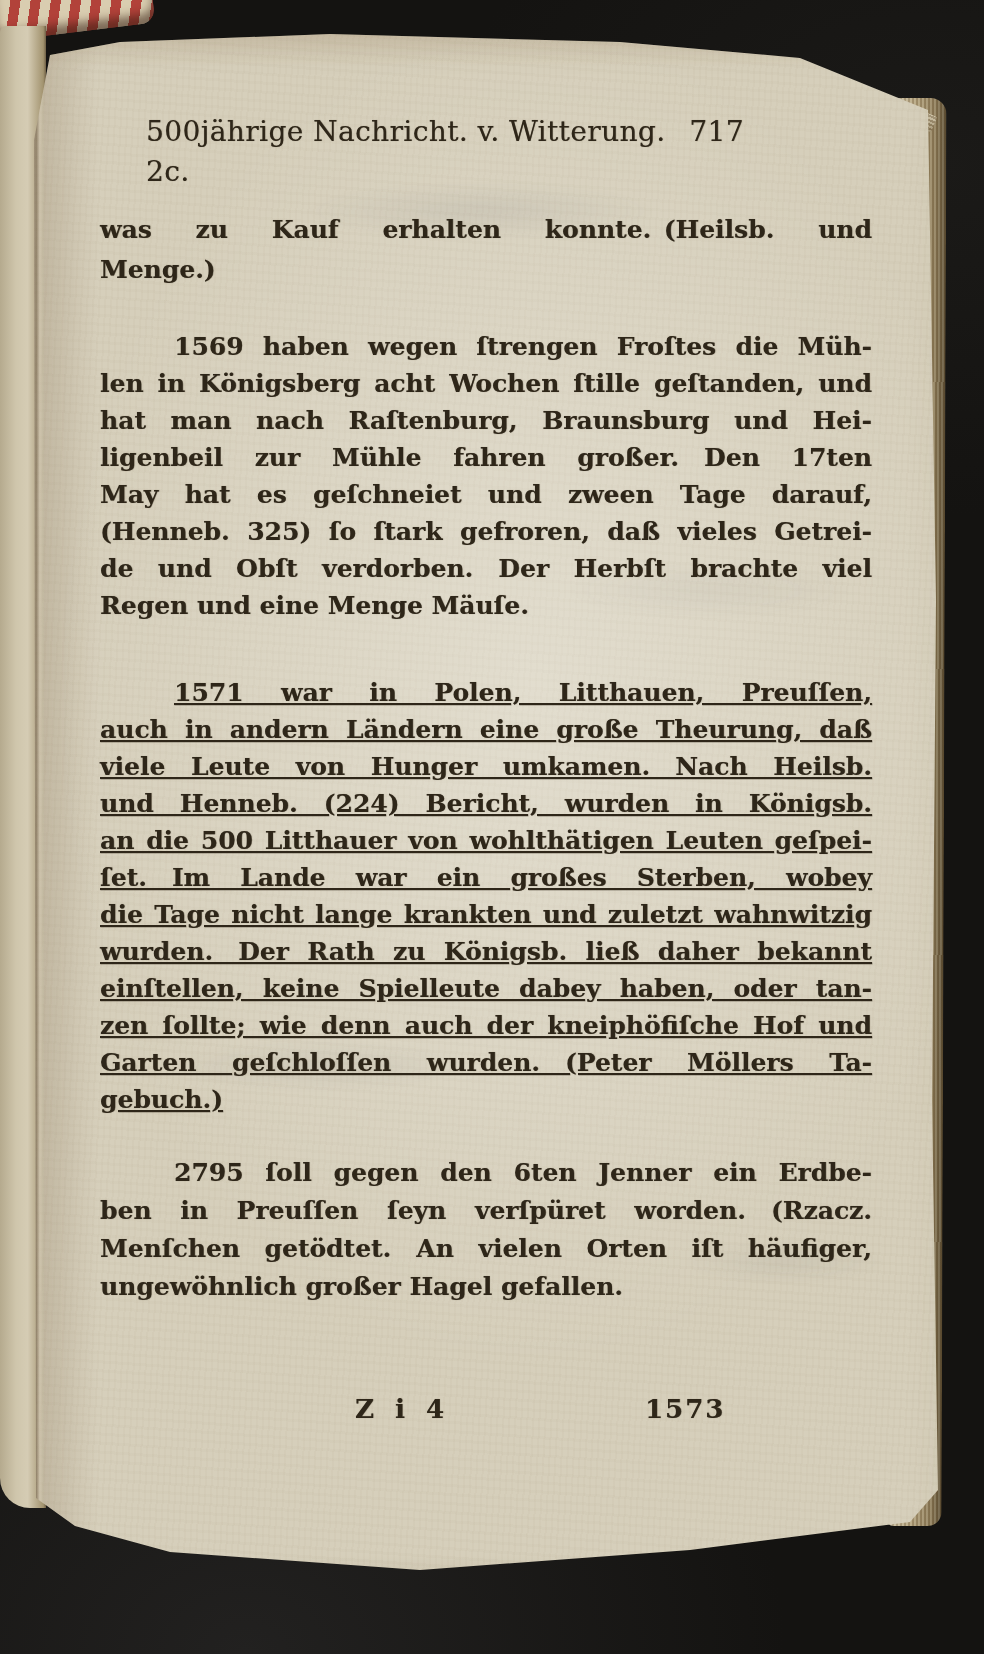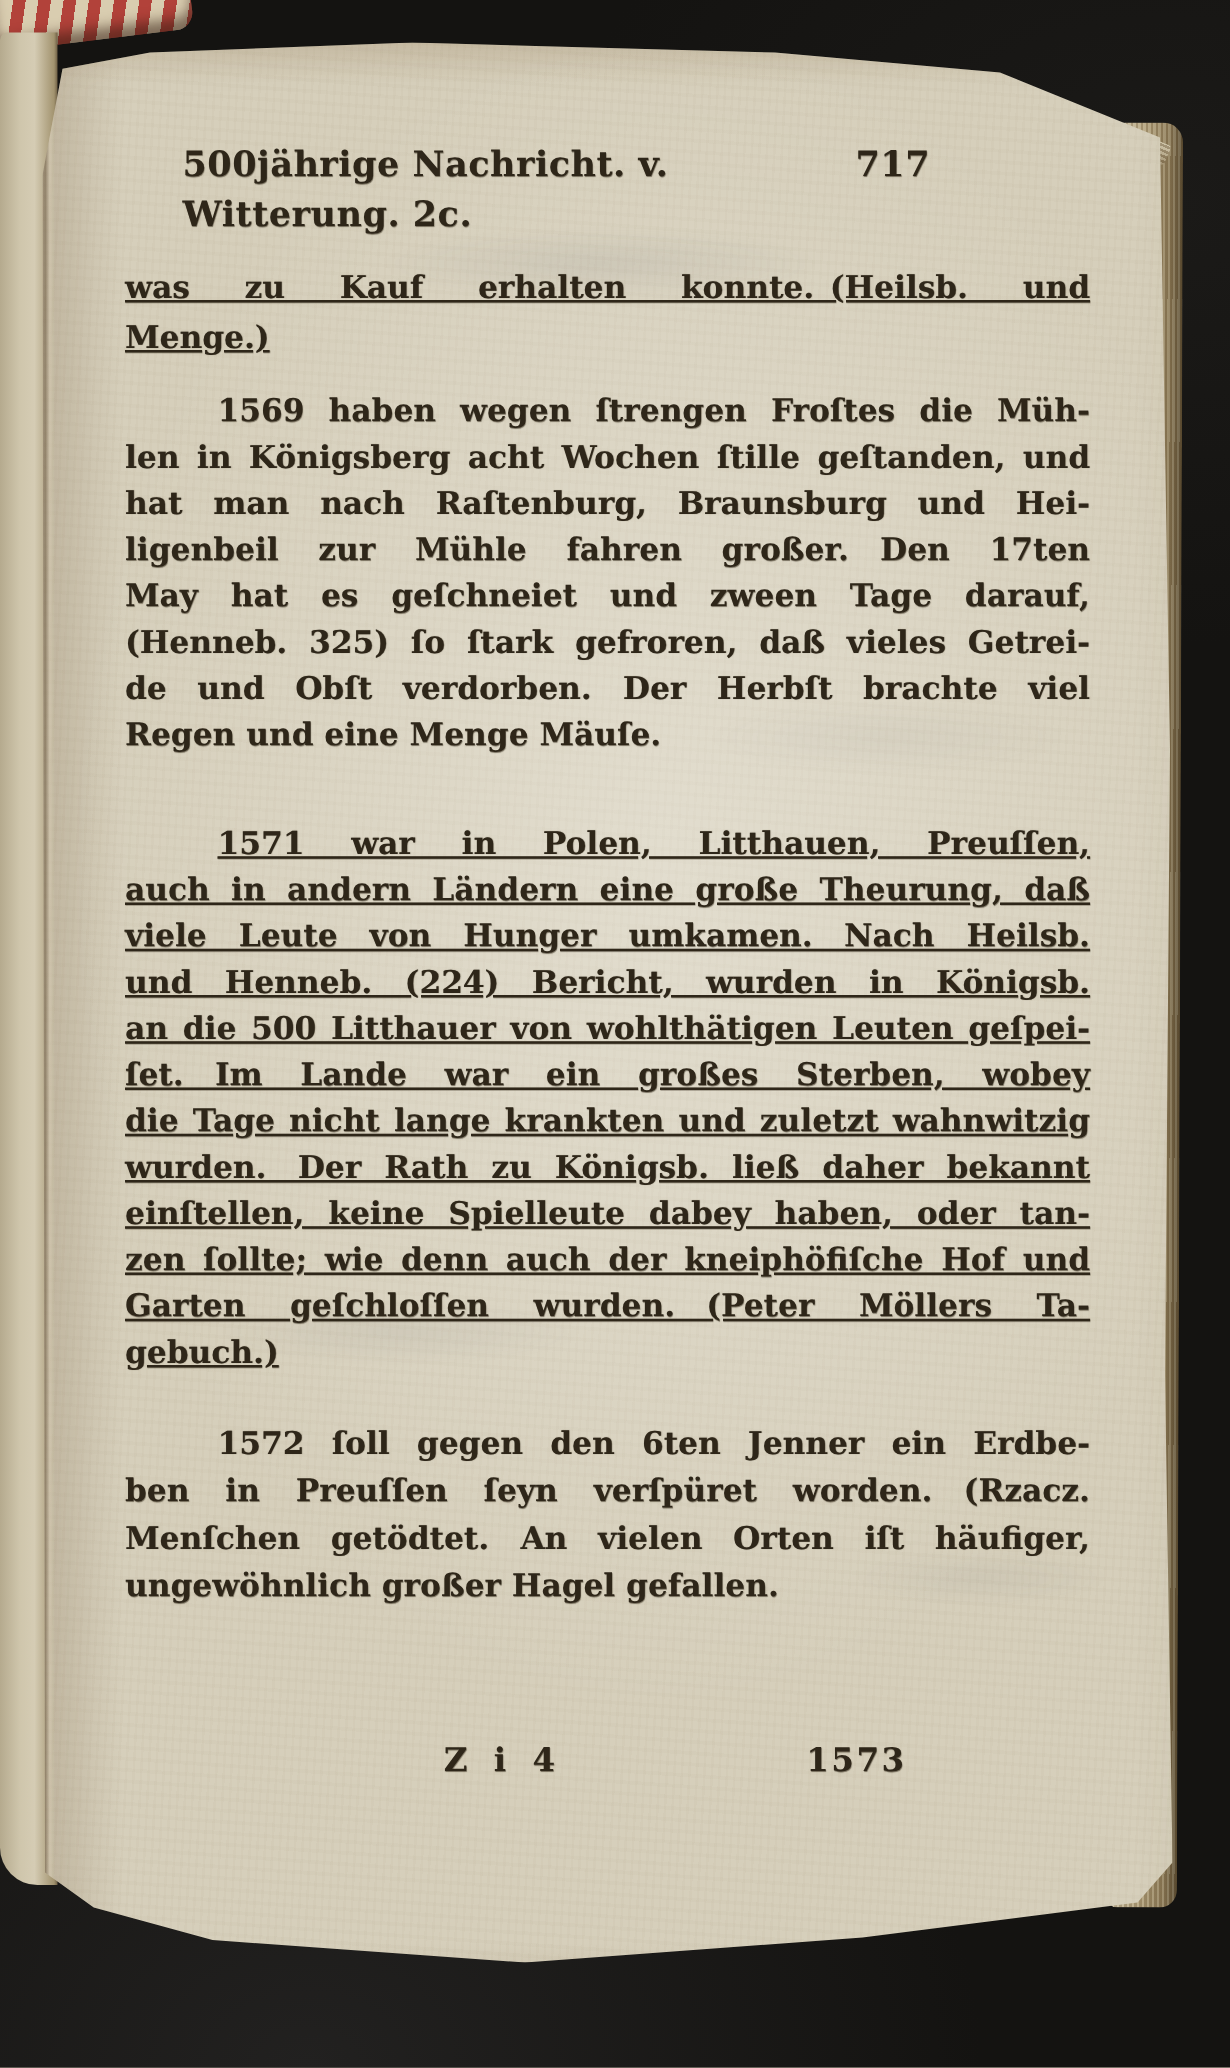--- a/index.html
+++ b/index.html
@@ -68,28 +68,28 @@
     background:radial-gradient(ellipse at center, rgba(75,80,92,.13), rgba(75,80,92,0) 70%);}
   .smudge.s4{left:560px;top:560px;width:300px;height:60px;
     background:radial-gradient(ellipse at center, rgba(80,82,90,.10), rgba(80,82,90,0) 70%);}
   
   .content{
     position:absolute;left:100px;top:112px;width:772px;color:#2e2619;
     text-shadow:.4px .4px .7px rgba(42,32,16,.55);
   }
   .running-header{
     display:flex;justify-content:space-between;align-items:baseline;
-    margin-left:46px;width:598px;font-size:28px;font-weight:700;line-height:40px;
+    margin-left:46px;width:598px;font-size:28px;font-weight:400;line-height:40px;
     letter-spacing:.4px;
   }
   #text-block{margin-top:18px;font-size:25px;font-weight:700;}
   .line{text-align:justify;text-align-last:justify;}
   .line.last{text-align-last:left;}
   .para.indent .line.first{padding-left:74px;}
-  #text-block .para:nth-child(1){line-height:40px;margin-bottom:20px;text-decoration:underline;}
+  #text-block .para:nth-child(1){line-height:40px;margin-bottom:38px;}
   #text-block .para:nth-child(2){line-height:37px;margin-bottom:50px;}
   #text-block .para:nth-child(3){line-height:37px;margin-bottom:36px;text-decoration:underline;}
   #text-block .para:nth-child(4){line-height:38px;}
   .page-footer{position:absolute;left:0;top:1282px;width:772px;height:40px;
     font-size:26px;font-weight:700;}
   .signature-mark{position:absolute;left:255px;letter-spacing:6px;}
   .catchword{position:absolute;left:545px;letter-spacing:2px;}
 </style>
 </head>
 <body>
@@ -136,21 +136,21 @@
             <div class="line">an die 500 Litthauer von wohlthätigen Leuten geſpei-</div>
             <div class="line">ſet. Im Lande war ein großes Sterben, wobey</div>
             <div class="line">die Tage nicht lange krankten und zuletzt wahnwitzig</div>
             <div class="line">wurden. Der Rath zu Königsb. ließ daher bekannt</div>
             <div class="line">einſtellen, keine Spielleute dabey haben, oder tan-</div>
             <div class="line">zen ſollte; wie denn auch der kneiphöfiſche Hof und</div>
             <div class="line">Garten geſchloſſen wurden. (Peter Möllers Ta-</div>
             <div class="line last">gebuch.)</div>
           </div>
           <div class="para indent">
-            <div class="line first">1572 ſoll gegen den 6ten Jenner ein Erdbe-</div>
+            <div class="line first">2795 ſoll gegen den 6ten Jenner ein Erdbe-</div>
             <div class="line">ben in Preuſſen ſeyn verſpüret worden. (Rzacz.</div>
             <div class="line">Menſchen getödtet. An vielen Orten iſt häufiger,</div>
             <div class="line last">ungewöhnlich großer Hagel gefallen.</div>
           </div>
         </div>
 
       <div class="page-footer">
         <span class="signature-mark">Z i 4</span>
         <span class="catchword">1573</span>
       </div>

